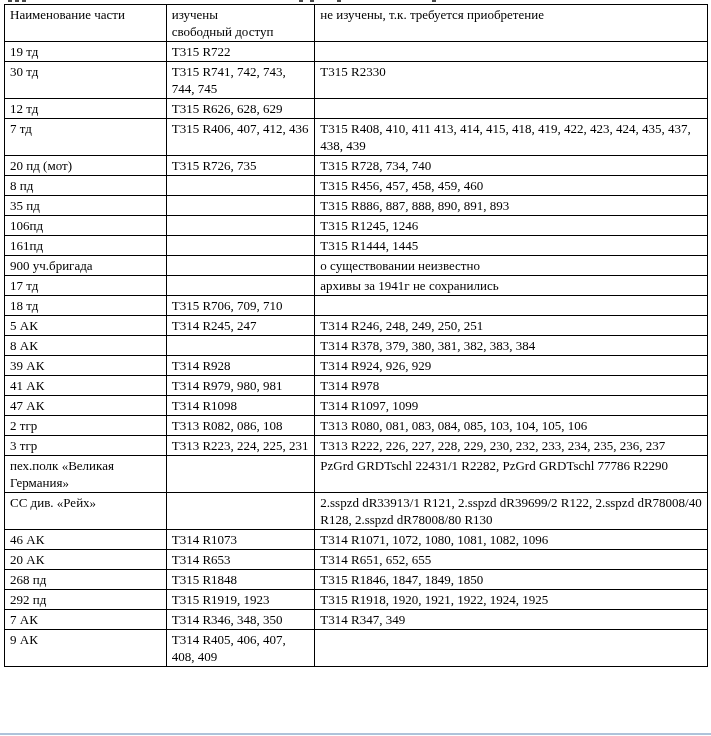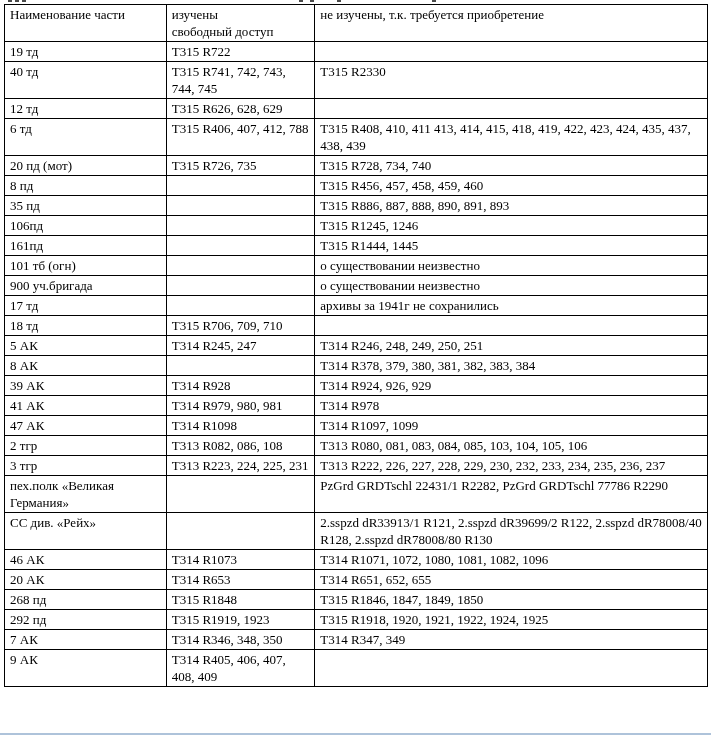--- a/index.html
+++ b/index.html
@@ -94,32 +94,32 @@
         <th>не изучены, т.к. требуется приобретение</th>
       </tr>
     </thead>
     <tbody id="table-body">
         <tr>
           <td>19 тд</td>
           <td>Т315 R722</td>
           <td class="empty-cell"></td>
         </tr>
         <tr>
-          <td>40 тд</td>
+          <td>30 тд</td>
           <td>Т315 R741, 742, 743, 744, 745</td>
           <td>Т315 R2330</td>
         </tr>
         <tr>
           <td>12 тд</td>
           <td>Т315 R626, 628, 629</td>
           <td class="empty-cell"></td>
         </tr>
         <tr>
-          <td>6 тд</td>
-          <td>Т315 R406, 407, 412, 788</td>
+          <td>7 тд</td>
+          <td>Т315 R406, 407, 412, 436</td>
           <td>Т315 R408, 410, 411 413, 414, 415, 418, 419, 422, 423, 424, 435, 437, 438, 439</td>
         </tr>
         <tr>
           <td>20 пд (мот)</td>
           <td>Т315 R726, 735</td>
           <td>Т315 R728, 734, 740</td>
         </tr>
         <tr>
           <td>8 пд</td>
           <td class="empty-cell"></td>
@@ -134,25 +134,20 @@
           <td>106пд</td>
           <td class="empty-cell"></td>
           <td>Т315 R1245, 1246</td>
         </tr>
         <tr>
           <td>161пд</td>
           <td class="empty-cell"></td>
           <td>Т315 R1444, 1445</td>
         </tr>
         <tr>
-          <td>101 тб (огн)</td>
-          <td class="empty-cell"></td>
-          <td>о существовании неизвестно</td>
-        </tr>
-        <tr>
           <td>900 уч.бригада</td>
           <td class="empty-cell"></td>
           <td>о существовании неизвестно</td>
         </tr>
         <tr>
           <td>17 тд</td>
           <td class="empty-cell"></td>
           <td>архивы за 1941г не сохранились</td>
         </tr>
         <tr>

